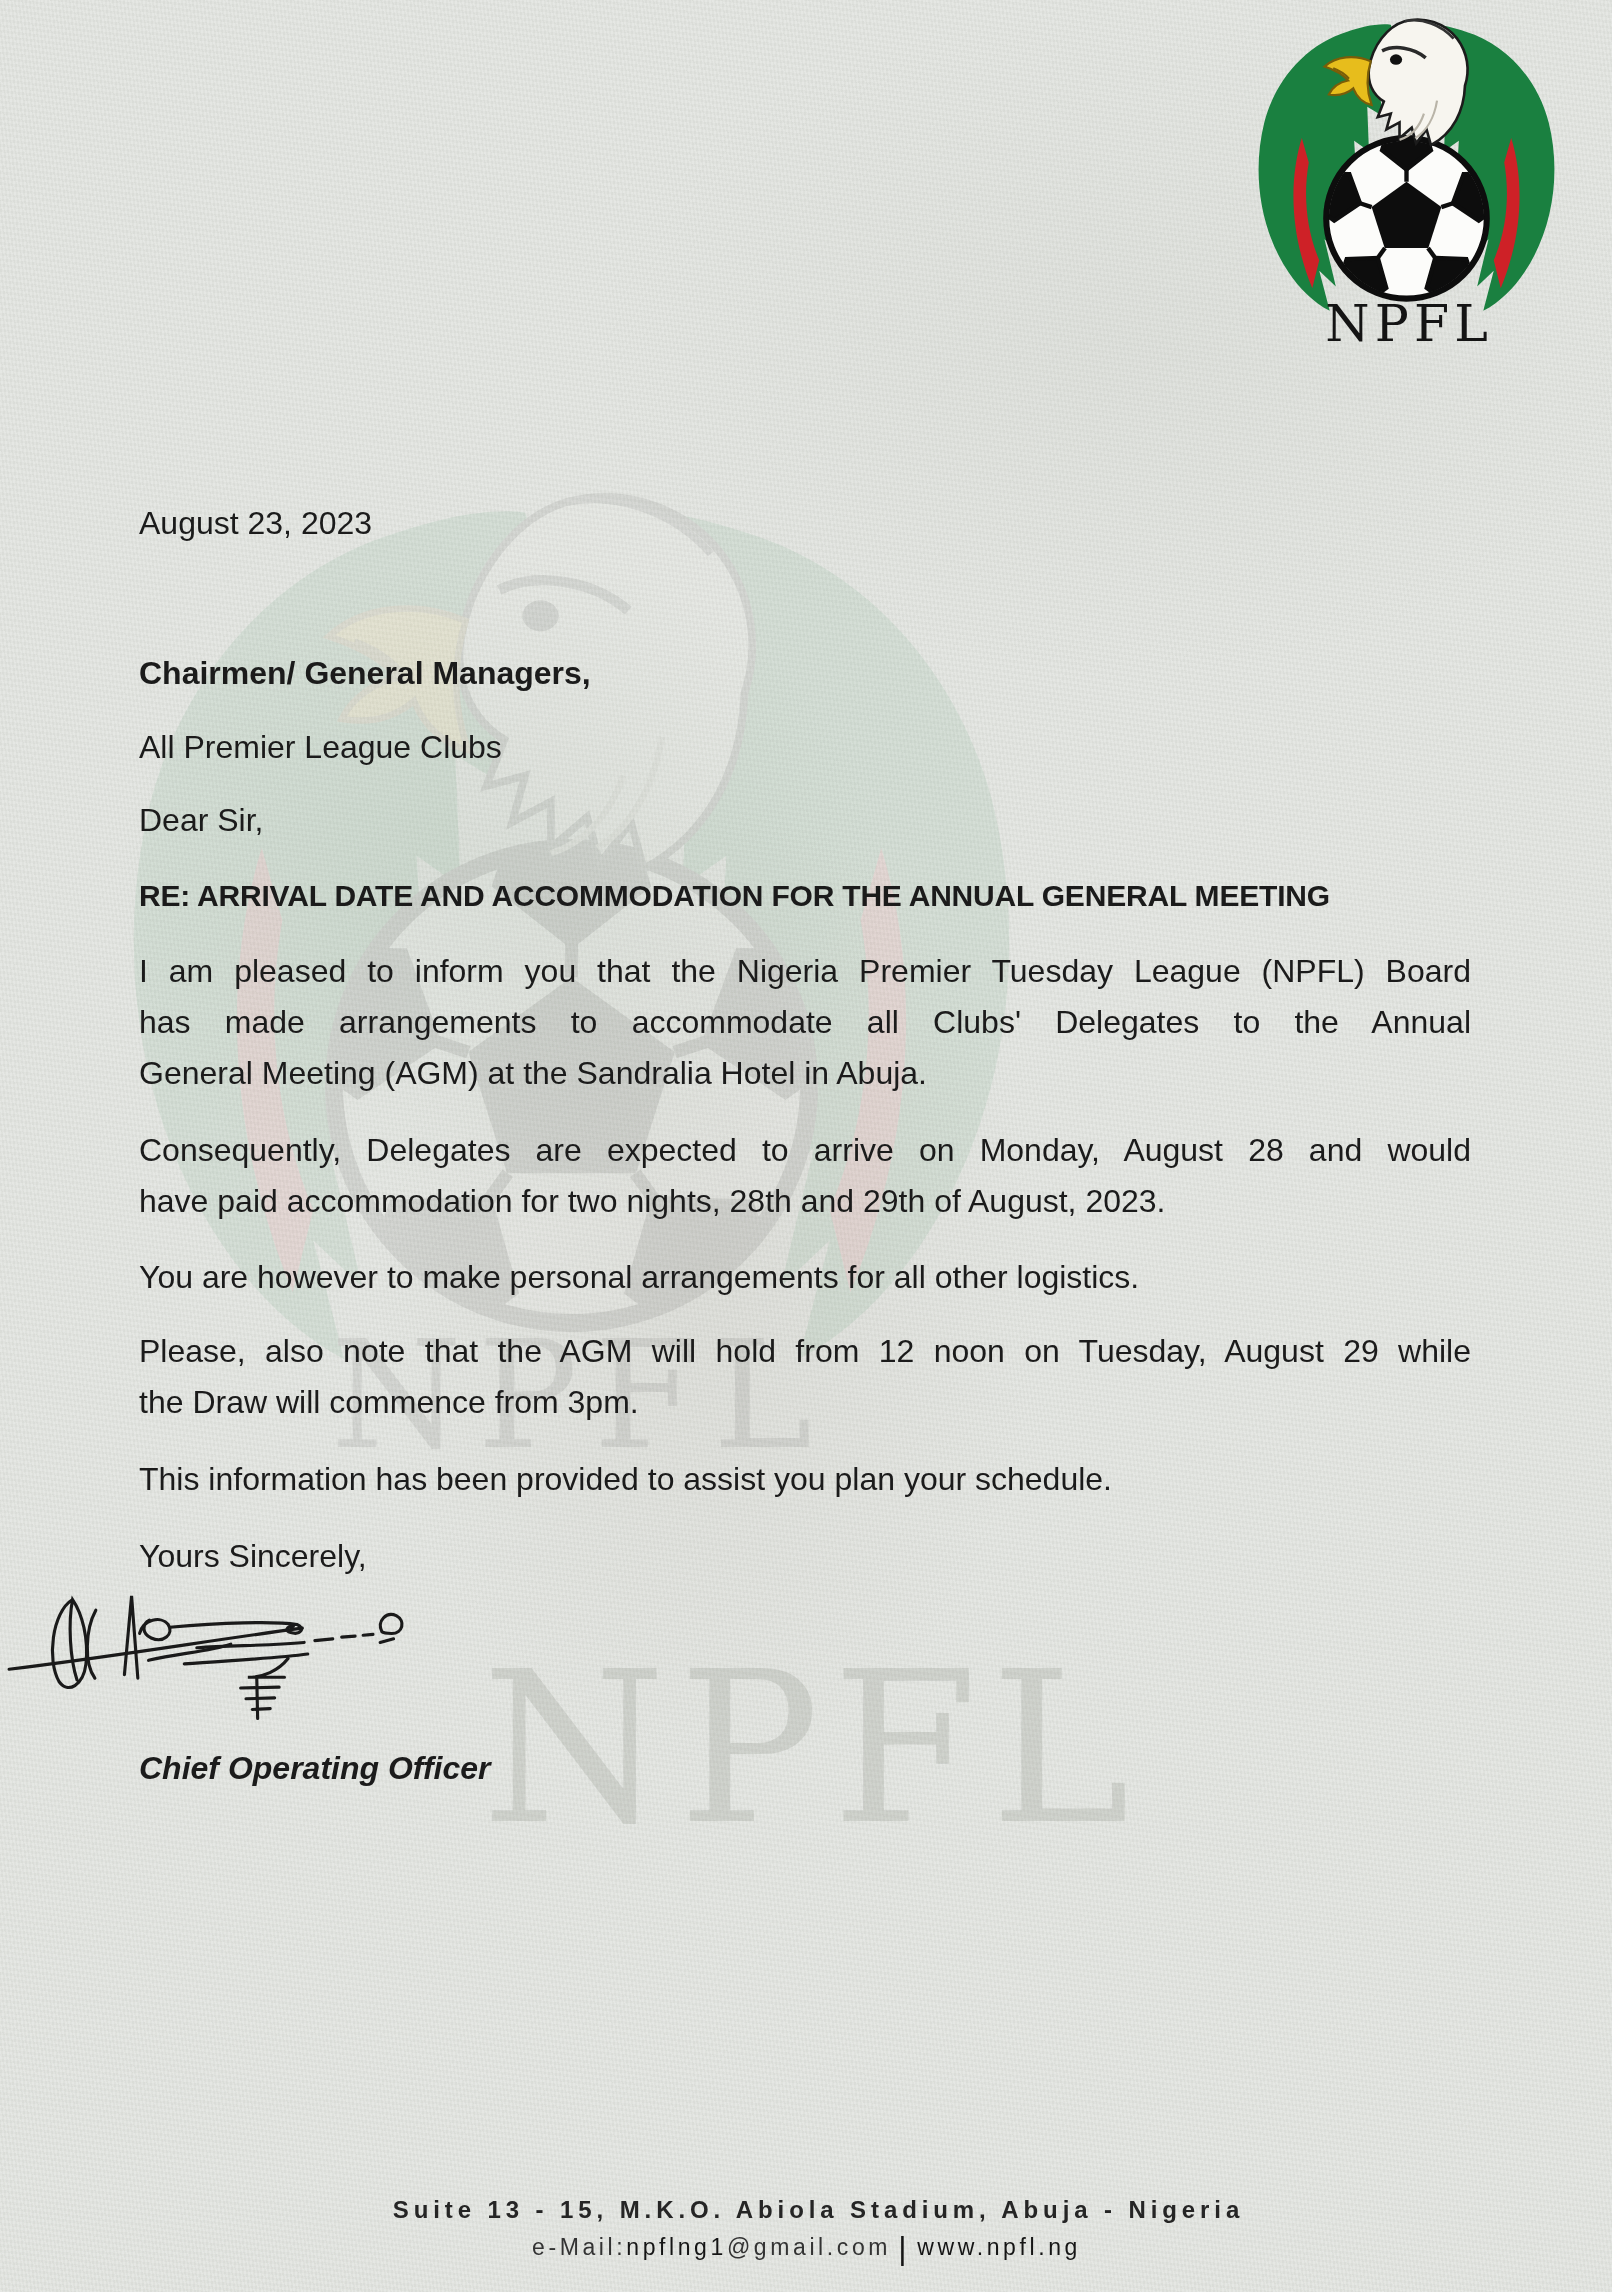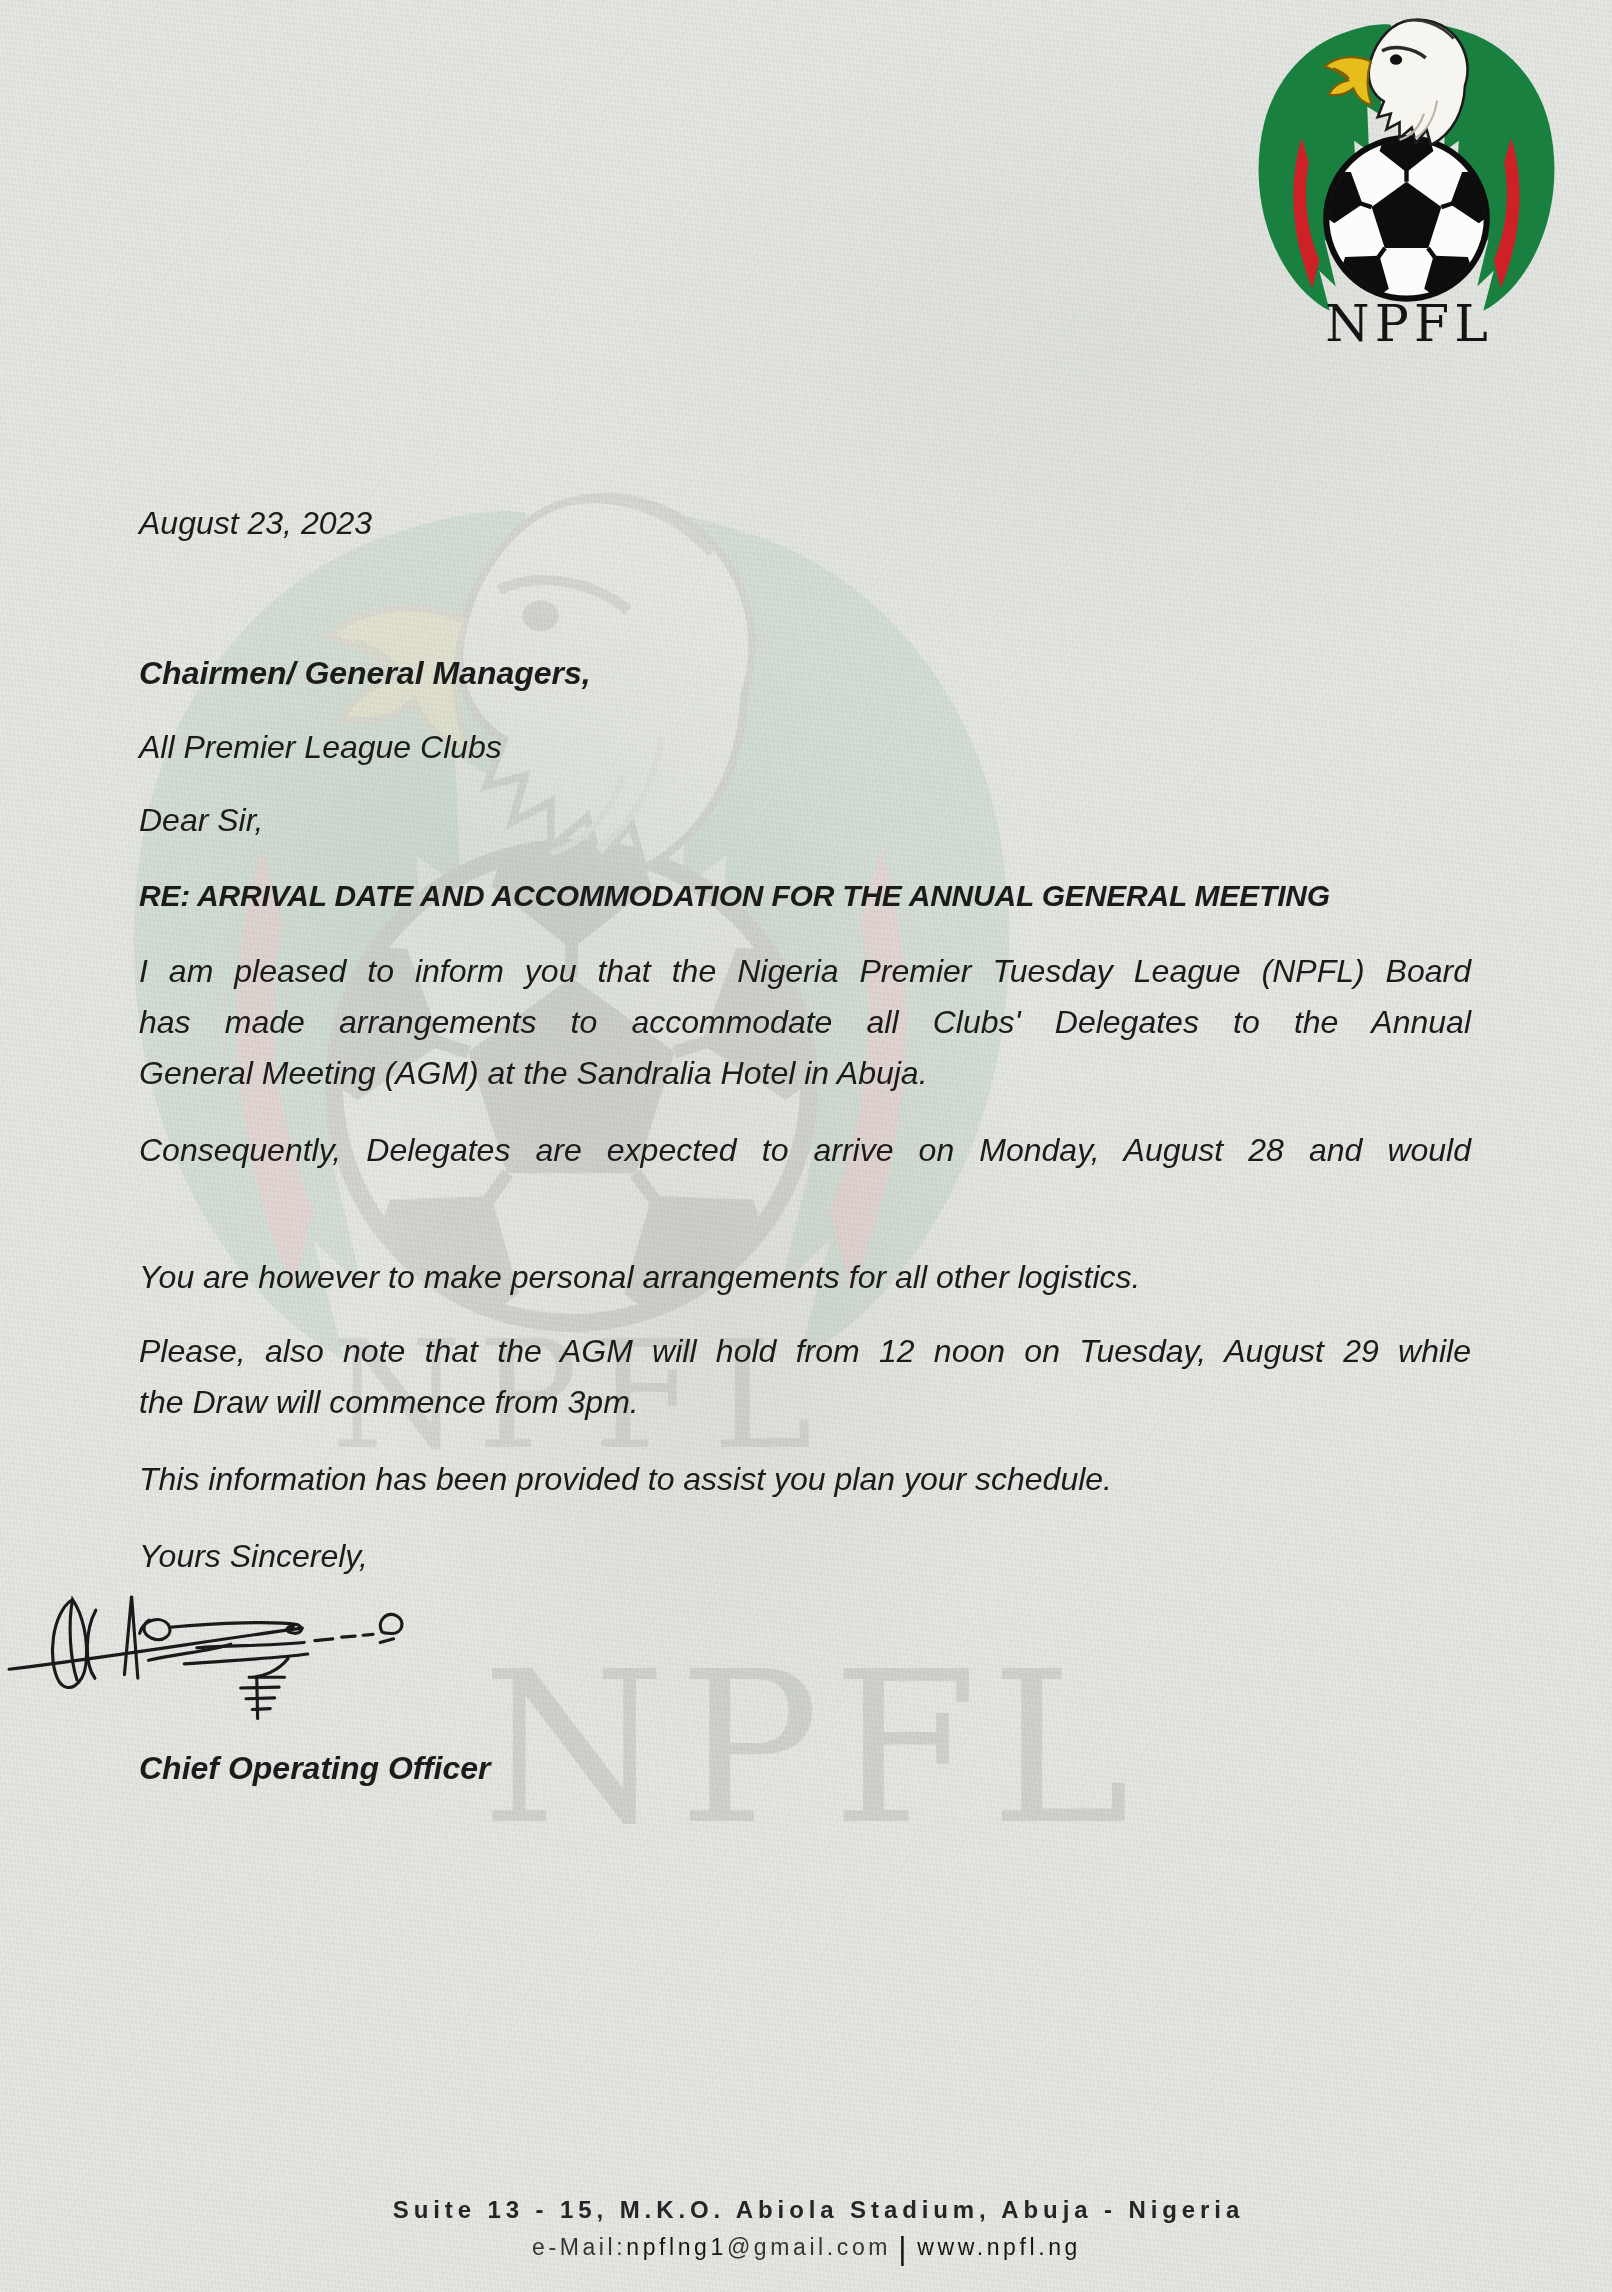--- a/index.html
+++ b/index.html
@@ -24,21 +24,21 @@
   .wm-logo{left:106px;top:466px;width:931px;height:1012px;opacity:0.075;pointer-events:none;}
   .wm-text{
     left:482px;top:1644px;
     font-family:"DejaVu Serif", serif;
     font-size:210px;line-height:1;
     letter-spacing:12.5px;
     color:rgba(104,110,98,0.17);
     pointer-events:none;
   }
   
-  .tx{left:139px;width:1332px;font-size:32px;line-height:51px;font-style:italic;}
+  .tx{left:139px;width:1332px;font-size:32px;line-height:51px;}
   .date{top:498px;}
   .r1{top:648px;font-weight:bold;}
   .r2{top:722px;}
   .sal{top:795px;}
   .subject{top:870px;font-weight:bold;font-size:30px;letter-spacing:-0.2px;}
   .para .jline{text-align:justify;text-align-last:justify;height:51px;}
   .para .plain{text-align:left;height:51px;}
   .p1{top:946px;} .p2{top:1125px;} .p3{top:1252px;} .p4{top:1326px;} .p5{top:1454px;}
   .closing{top:1531px;}
   .signature{left:5.4px;top:1587px;width:609px;height:152px;}
@@ -144,20 +144,21 @@
   <div class="abs tx subject">RE: ARRIVAL DATE AND ACCOMMODATION FOR THE ANNUAL GENERAL MEETING</div>
 
   <div class="abs tx para p1">
     <div class="jline">I am pleased to inform you that the Nigeria Premier Tuesday League (NPFL) Board</div>
     <div class="jline">has made arrangements to accommodate all Clubs' Delegates to the Annual</div>
     <div class="plain">General Meeting (AGM) at the Sandralia Hotel in Abuja.</div>
   </div>
 
   <div class="abs tx para p2">
     <div class="jline">Consequently, Delegates are expected to arrive on Monday, August 28 and would</div>
+    <div class="plain">have paid accommodation for two nights, 28th and 29th of August, 2023.</div>
   </div>
 
   <div class="abs tx para p3">
     <div class="plain">You are however to make personal arrangements for all other logistics.</div>
   </div>
 
   <div class="abs tx para p4">
     <div class="jline">Please, also note that the AGM will hold from 12 noon on Tuesday, August 29 while</div>
     <div class="plain">the Draw will commence from 3pm.</div>
   </div>

